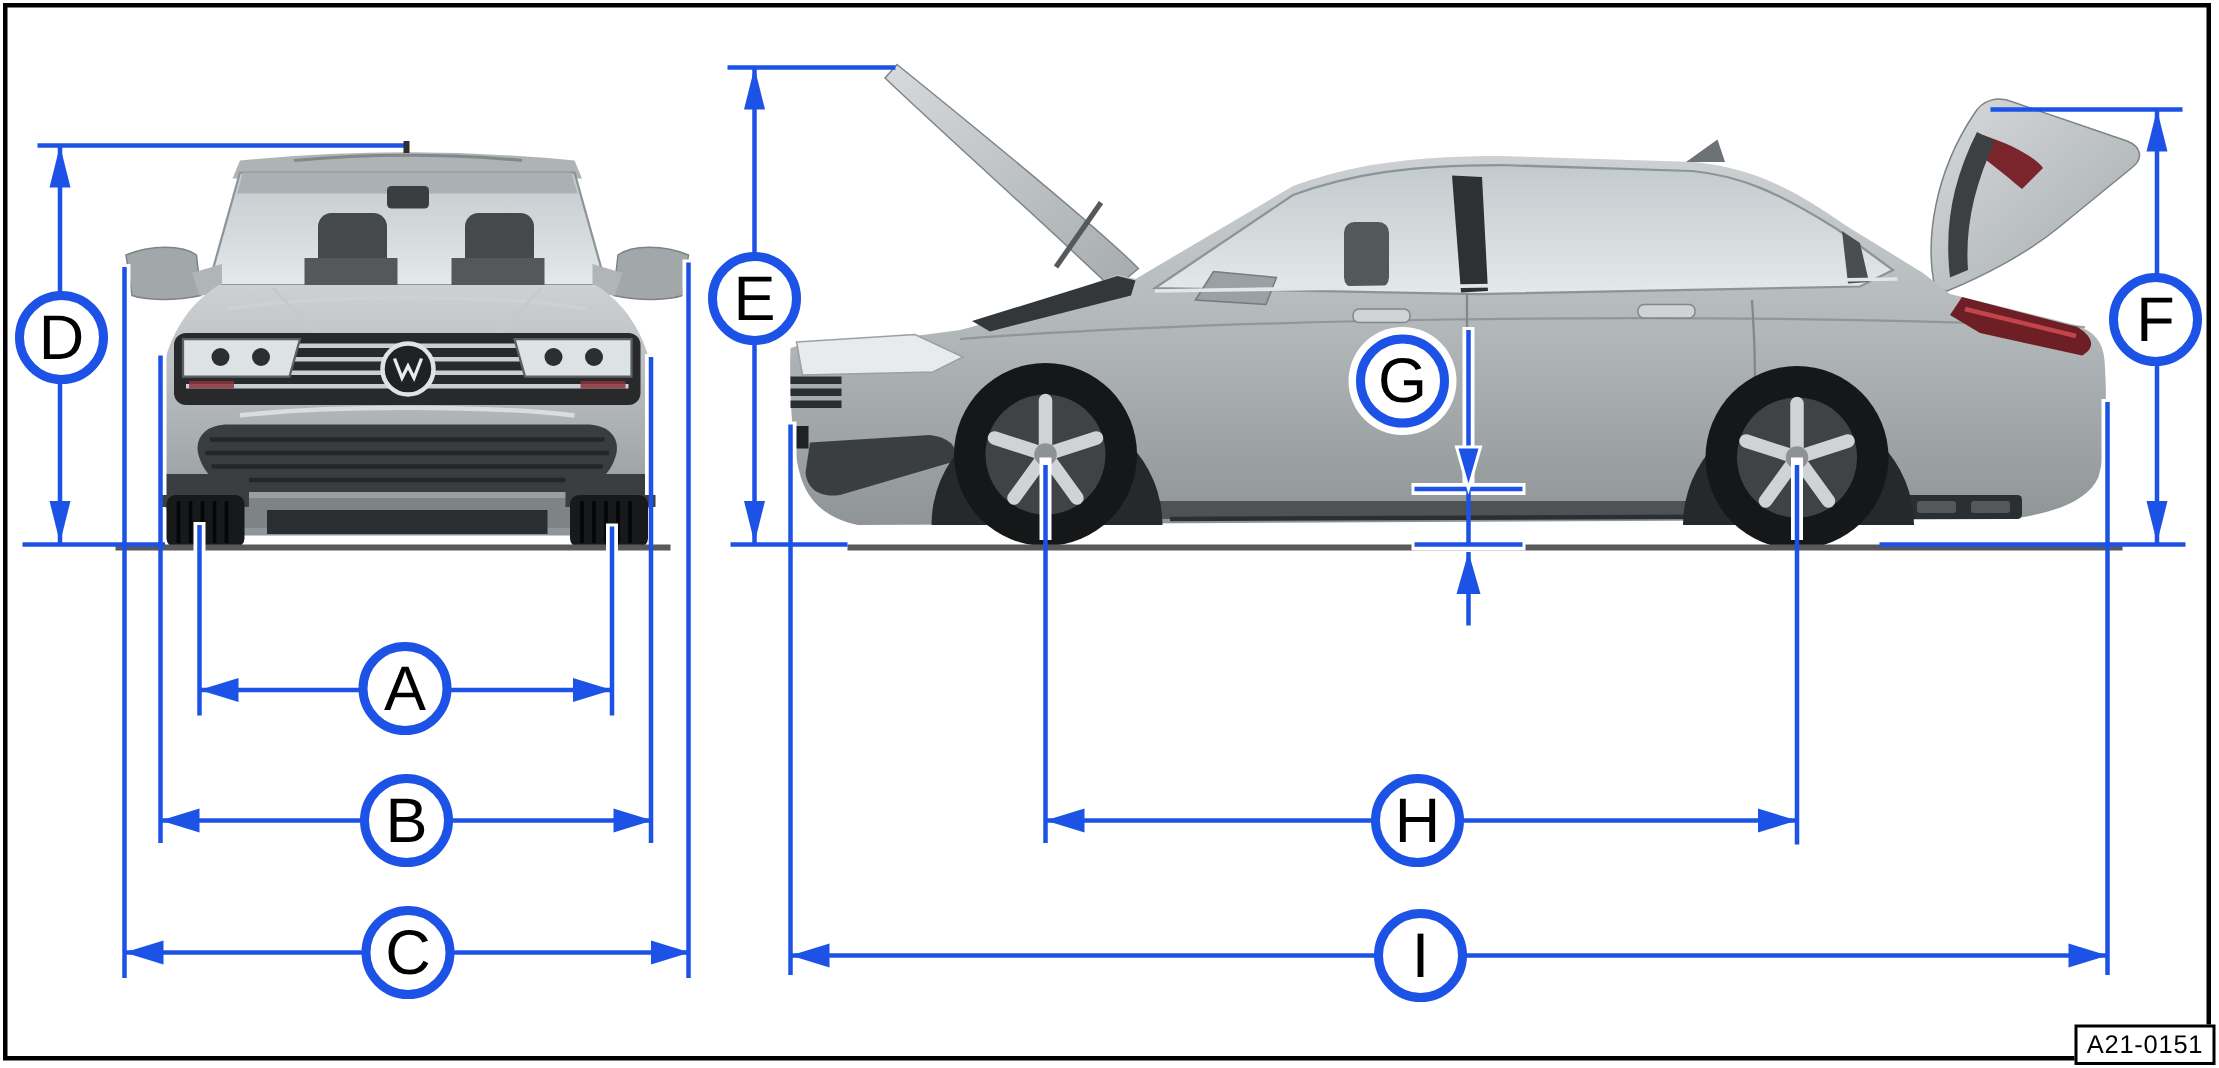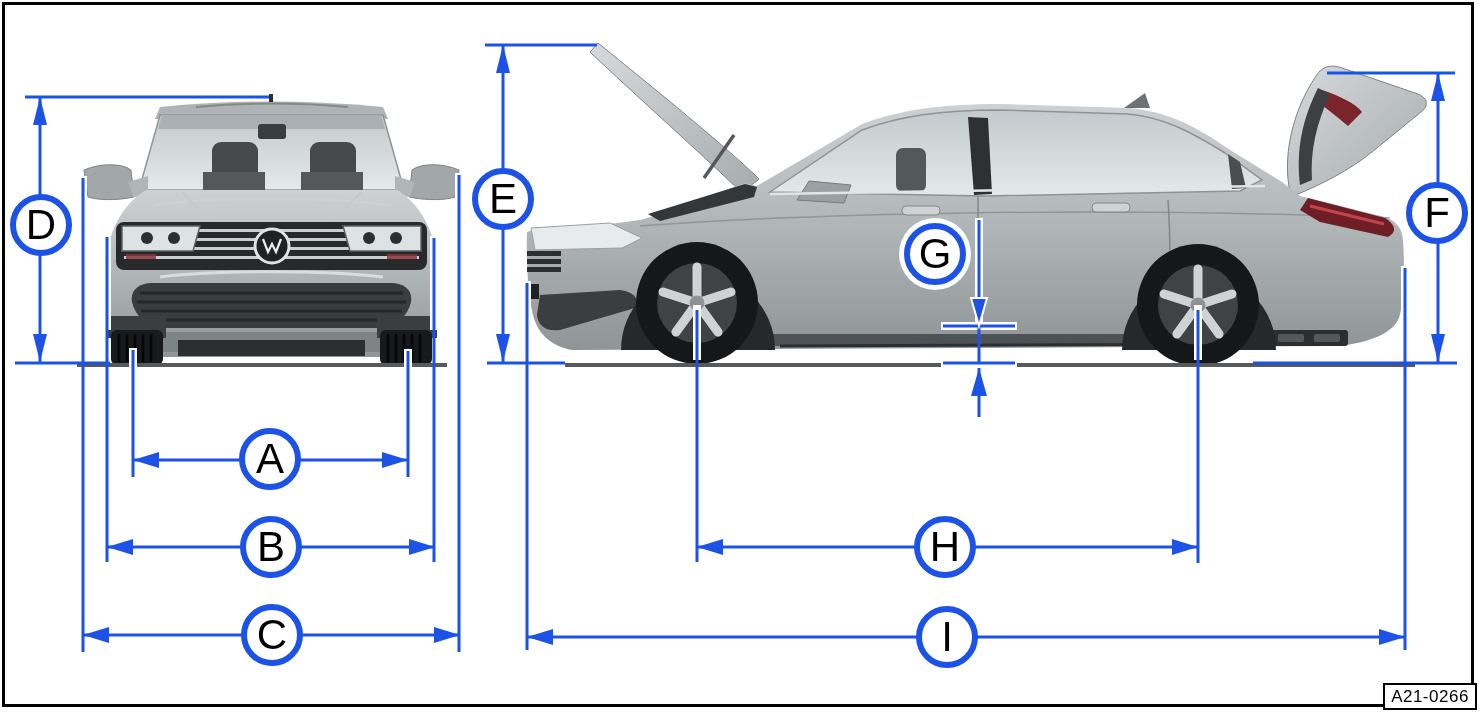--- a/index.html
+++ b/index.html
@@ -339,18 +339,18 @@
       <span>G</span>
     </div>
 <div class="marker" style="left:914px;top:516px;">
       <span>H</span>
     </div>
 <div class="marker" style="left:916px;top:606px;">
       <span>I</span>
     </div>
 
 <div class="code-box">
-  <span>A21-0266</span>
+  <span>A21-0151</span>
 </div>
 
 <div class="frame"></div>
 
 </div>
 
 </body></html>

